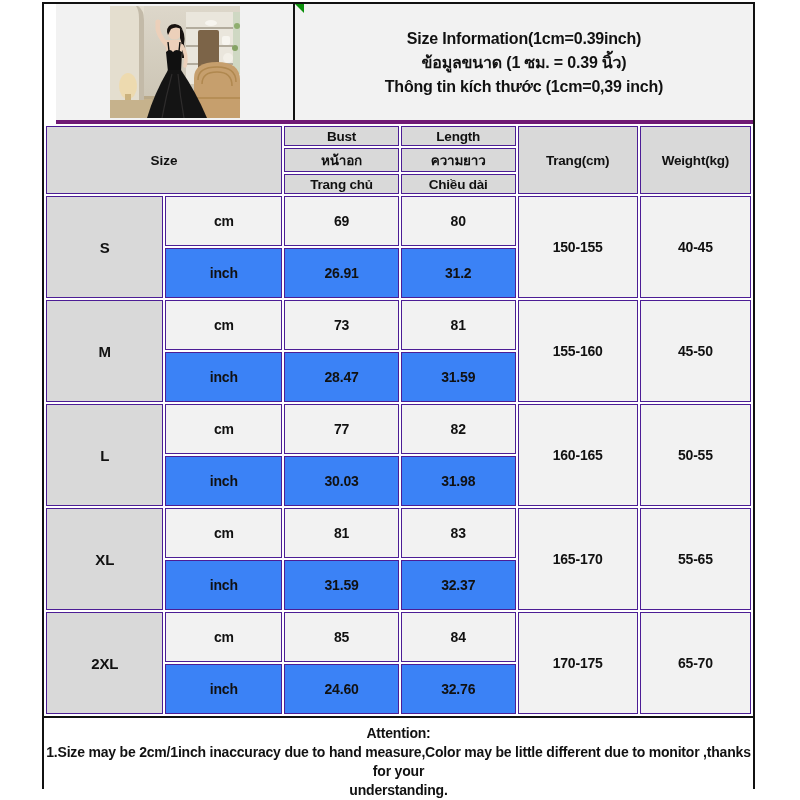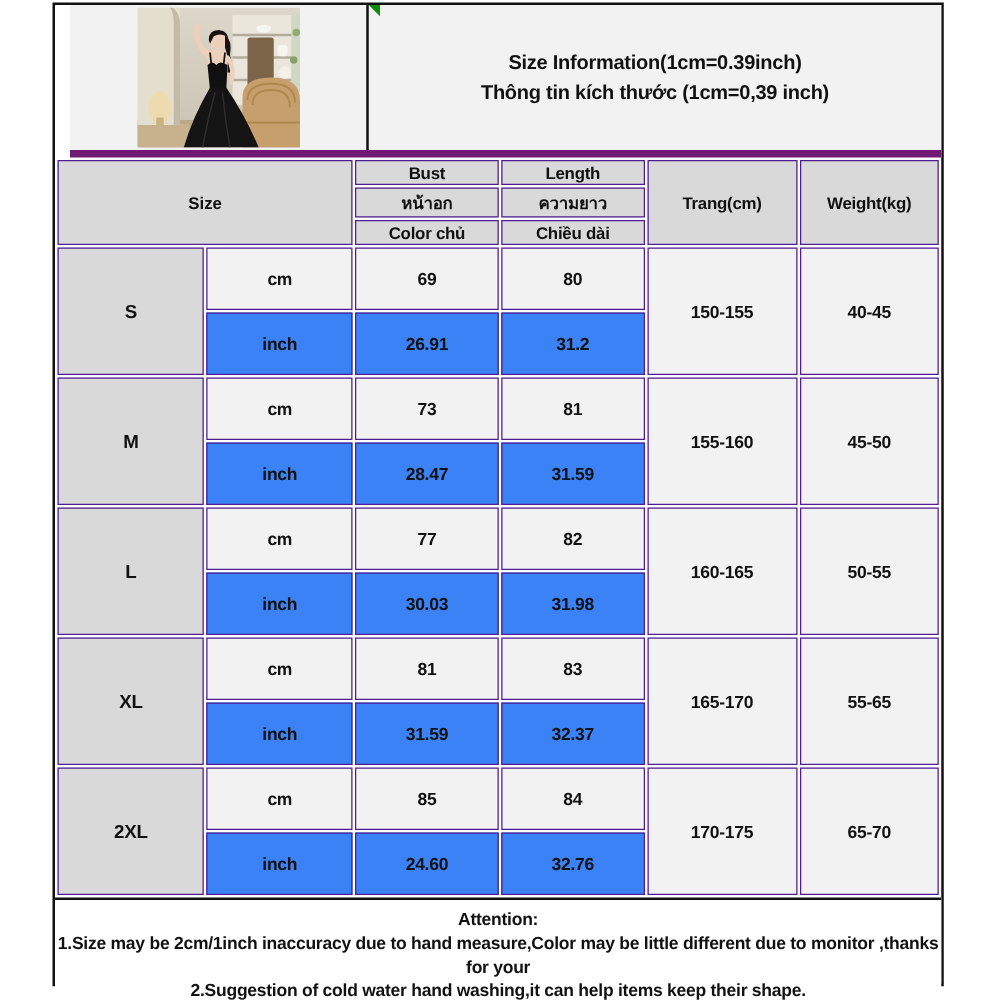--- a/index.html
+++ b/index.html
@@ -6,21 +6,21 @@
   body{
     width:800px;height:800px;background:#ffffff;
     font-family:"Liberation Sans",sans-serif;font-weight:bold;color:#111;
     letter-spacing:-0.2px;position:relative;
   }
   .sheet{
     position:absolute;left:42px;top:2px;width:713px;height:787px;
     border:2px solid #111;box-sizing:border-box;background:#fff;
   }
   
-  .top{display:flex;height:116px;border-bottom:6px solid #701a75;position:relative;background:#f2f2f2;margin-left:12px;}
+  .top{display:flex;height:116px;border-bottom:4px solid #701a75;position:relative;background:#f2f2f2;margin-left:12px;}
   .photo-cell{width:239px;box-sizing:border-box;border-right:2px solid #111;
     display:flex;align-items:center;justify-content:center;}
   .photo{width:130px;height:112px;display:block;}
   .title-cell{flex:1;display:flex;flex-direction:column;align-items:center;justify-content:center;
     gap:7px;font-size:16px;line-height:17px;text-align:center;}
   .flag{position:absolute;left:239px;top:0;width:9px;height:9px;background:#0b8f0b;
     clip-path:polygon(0 0,100% 0,100% 100%);}
   
   table.size{width:100%;border-collapse:separate;border-spacing:2px;table-layout:fixed;}
   td{border:1px solid #4c1d95;text-align:center;vertical-align:middle;font-size:14px;padding:0;
@@ -105,20 +105,21 @@
           </g>
 
           <path d="M58,64 Q44,88 37,112 L97,112 Q86,86 71,64 Z" fill="#141414"></path>
           <path d="M62,68 Q56,90 52,112 M68,68 Q70,90 74,112" fill="none" stroke="#2e2c2c" stroke-width="1.2"></path>
         </g>
       </svg>
     </div>
     <span class="flag"></span>
     <div class="title-cell">
       <div>Size Information(1cm=0.39inch)</div>
+      <div>ข้อมูลขนาด (1 ซม. = 0.39 นิ้ว)</div>
       <div>Thông tin kích thước (1cm=0,39 inch)</div>
     </div>
   </div>
 
   <table class="size">
     <colgroup>
       <col style="width:16.9%">
         <col style="width:16.8%">
         <col style="width:16.5%">
       <col style="width:16.5%">
@@ -132,21 +133,21 @@
       <td class="g">Bust</td>
       <td class="g">Length</td>
       <td class="g" rowspan="3">Trang(cm)</td>
       <td class="g" rowspan="3">Weight(kg)</td>
     </tr>
     <tr class="hr">
       <td class="g">หน้าอก</td>
       <td class="g">ความยาว</td>
     </tr>
     <tr class="hr">
-      <td class="g">Color chủ</td>
+      <td class="g">Trang chủ</td>
       <td class="g">Chiều dài</td>
     </tr>
 
     <tr class="dr">
       <td class="g sz" rowspan="2">S</td>
       <td class="lg">cm</td>
       <td class="lg">69</td>
       <td class="lg">80</td>
       <td class="lg" rowspan="2">150-155</td>
       <td class="lg" rowspan="2">40-45</td>
@@ -211,16 +212,17 @@
       <td class="w">inch</td>
       <td class="w">24.60</td>
       <td class="w">32.76</td>
     </tr>
     </tbody>
   </table>
 
   <div class="attention">
     <div>Attention:</div>
     <div>1.Size may be 2cm/1inch inaccuracy due to hand measure,Color may be little different due to monitor ,thanks for your</div>
+    <div>understanding.</div>
     <div>2.Suggestion of cold water hand washing,it can help items keep their shape.</div>
   </div>
 
 </div>
 
 </body></html>

